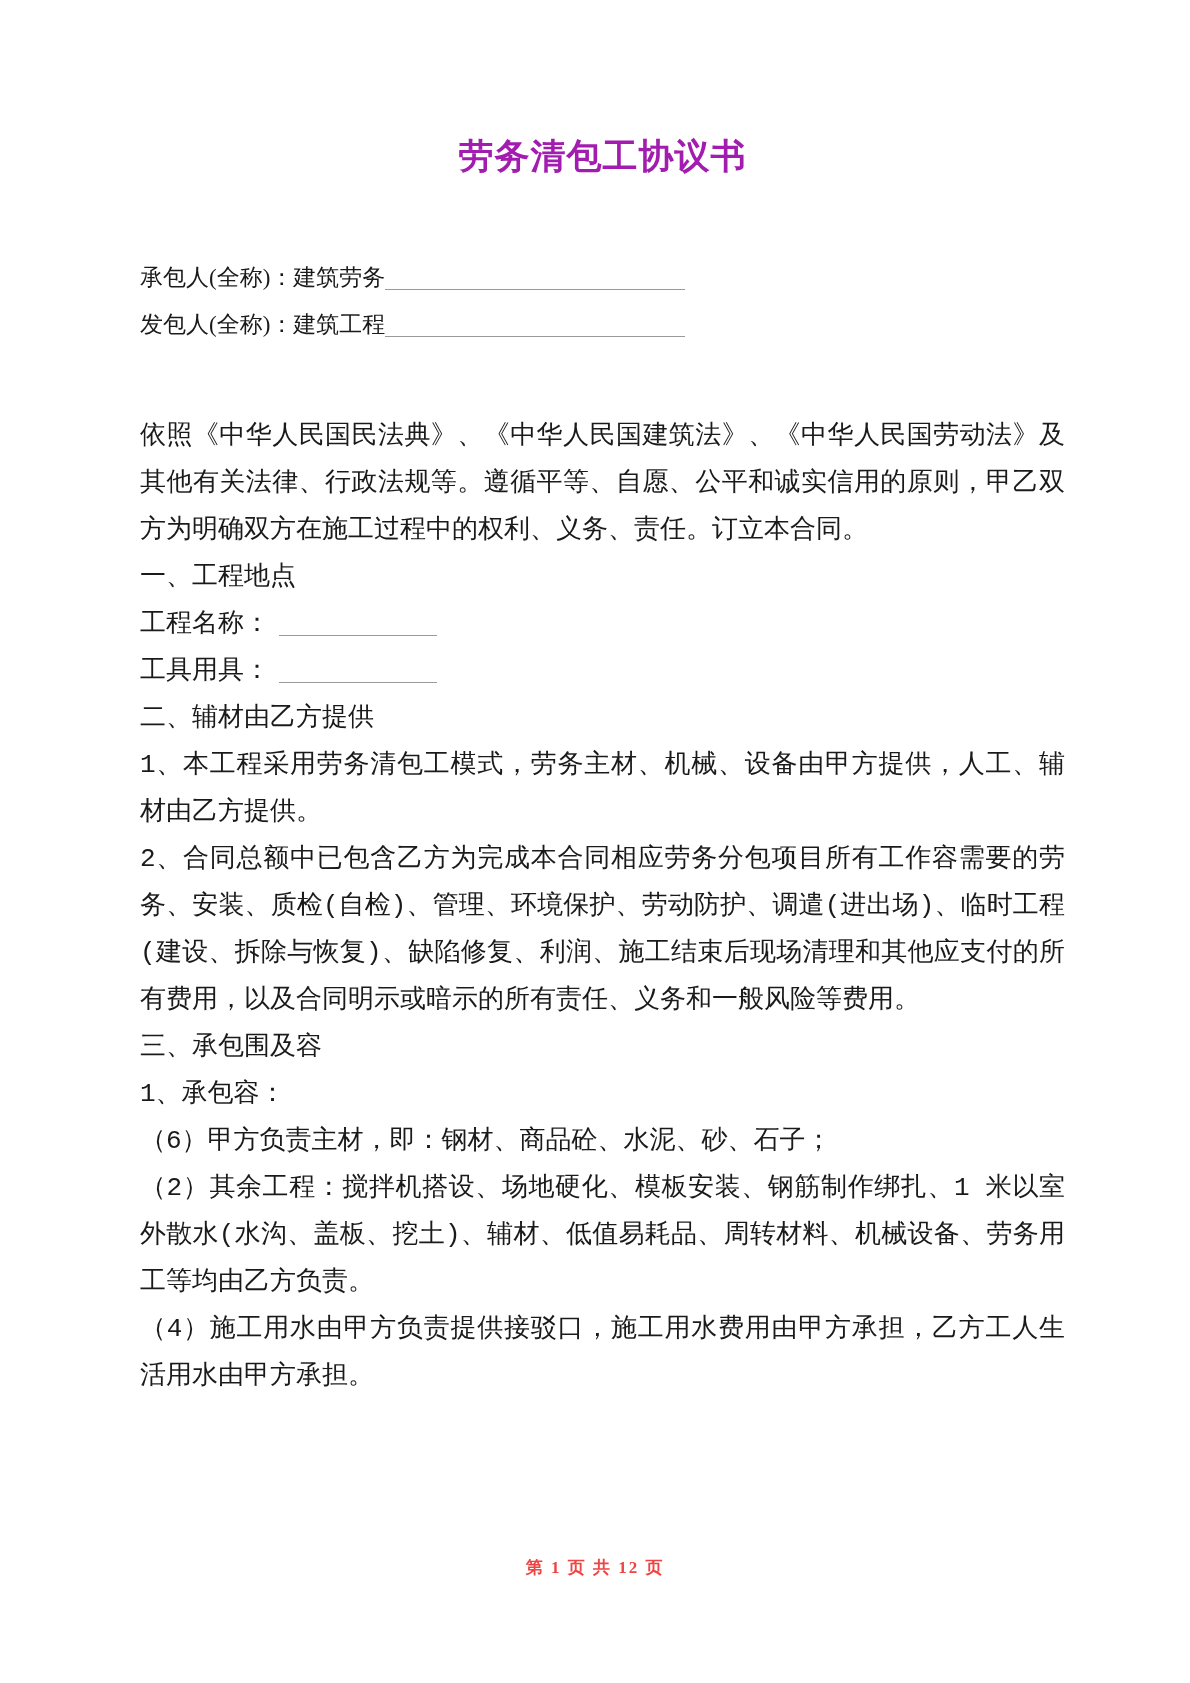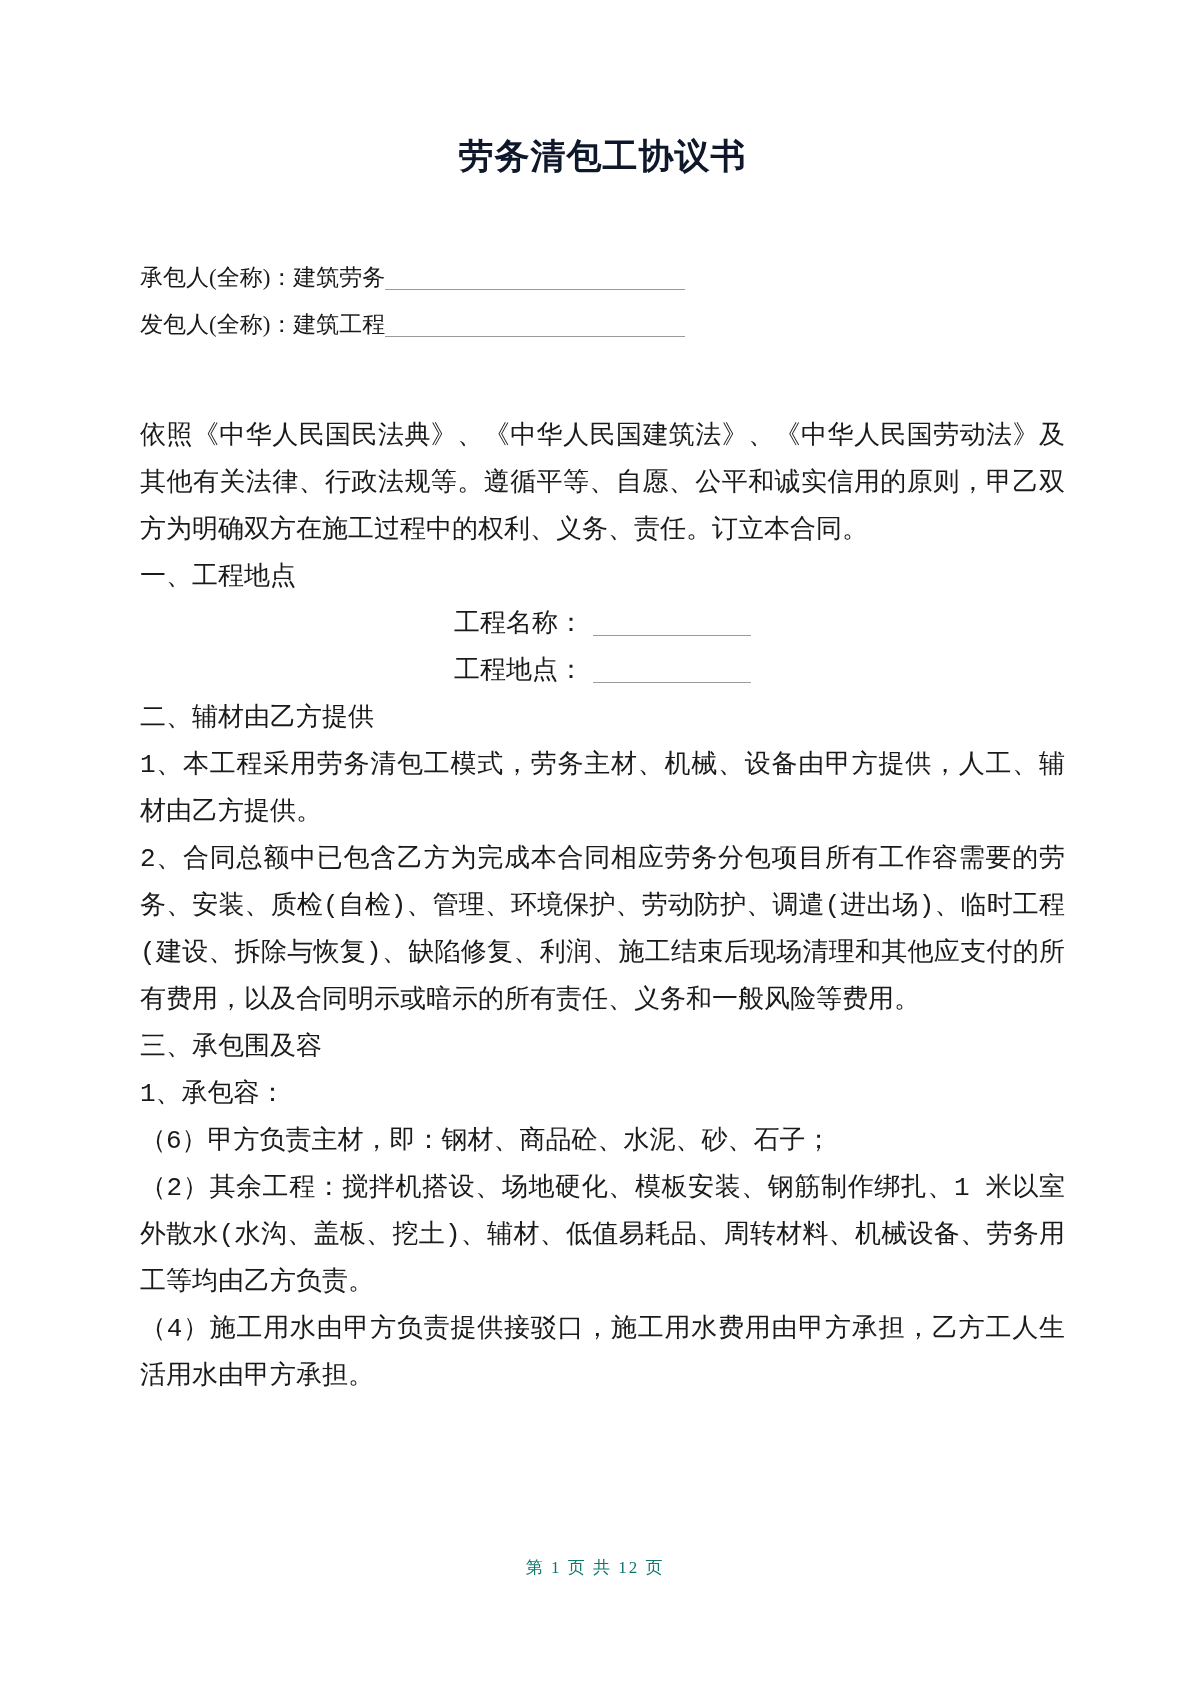--- a/index.html
+++ b/index.html
@@ -21,21 +21,21 @@
     padding: 0 125px 0 140px; 
   }
   .doc-title {
     margin: 131px 0 0 0;
     padding: 0;
     font-size: 35px;
     line-height: 52px;
     font-weight: bold;
     text-align: center;
     letter-spacing: 1px;
-    color: #0f172a;
+    color: #a21caf;
   }
   .parties {
     margin-top: 71px;
   }
   .party-line {
     font-size: 23px;
     line-height: 47px;
     white-space: nowrap;
   }
   .body-text {
@@ -43,21 +43,21 @@
     font-size: 26px;
     line-height: 47px;
     text-align: justify;
     font-family: Liberation Mono, monospace;
   }
   .body-text p {
     margin: 0;
     padding: 0;
   }
   .field-line {
-    text-align: center;
+    text-align: left;
   }
   .blank {
     display: inline-block;
     height: 30px;
     border-bottom: 1px solid #9a9a9a;
     vertical-align: -5px;
   }
   .blank-party {
     width: 300px;
   }
@@ -66,22 +66,23 @@
     margin-left: 9px;
   }
   .page-footer {
     position: absolute;
     left: 0;
     top: 1556px;
     width: 100%;
     text-align: center;
     font-size: 17px;
     line-height: 24px;
-    color: #0f766e;
+    color: #ef4444;
     letter-spacing: 2px;
+    font-weight: bold;
   }
 </style>
 </head>
 <body>
 
 <div class="page">
   <div class="content">
 
     <h1 class="doc-title">劳务清包工协议书</h1>
 
@@ -98,21 +99,21 @@
 
       <p>依照《中华人民国民法典》、《中华人民国建筑法》、《中华人民国劳动法》及其他有关法律、行政法规等。遵循平等、自愿、公平和诚实信用的原则，甲乙双方为明确双方在施工过程中的权利、义务、责任。订立本合同。</p>
 
       <p>一、工程地点</p>
 
       <p class="field-line">
         <span>工程名称：</span><span class="blank blank-field"></span>
       </p>
 
       <p class="field-line">
-        <span>工程地点：</span><span class="blank blank-field"></span>
+        <span>工具用具：</span><span class="blank blank-field"></span>
       </p>
 
       <p>二、辅材由乙方提供</p>
 
       <p>1、本工程采用劳务清包工模式，劳务主材、机械、设备由甲方提供，人工、辅材由乙方提供。</p>
 
       <p>2、合同总额中已包含乙方为完成本合同相应劳务分包项目所有工作容需要的劳务、安装、质检(自检)、管理、环境保护、劳动防护、调遣(进出场)、临时工程(建设、拆除与恢复)、缺陷修复、利润、施工结束后现场清理和其他应支付的所有费用，以及合同明示或暗示的所有责任、义务和一般风险等费用。</p>
 
       <p>三、承包围及容</p>
 

